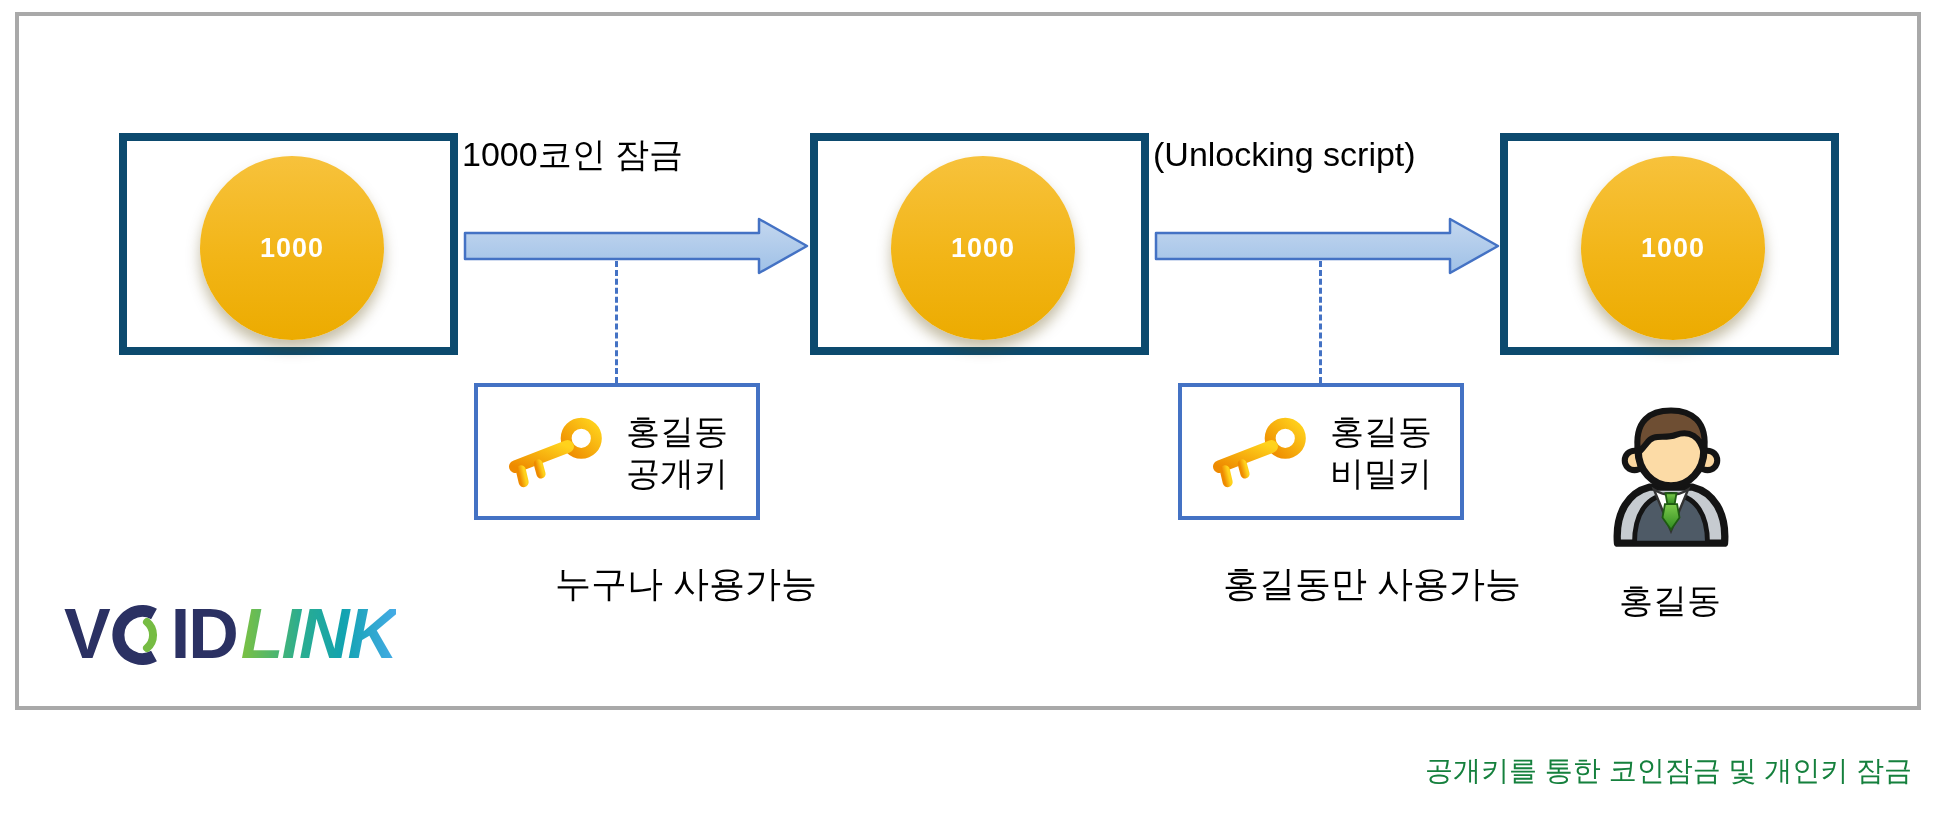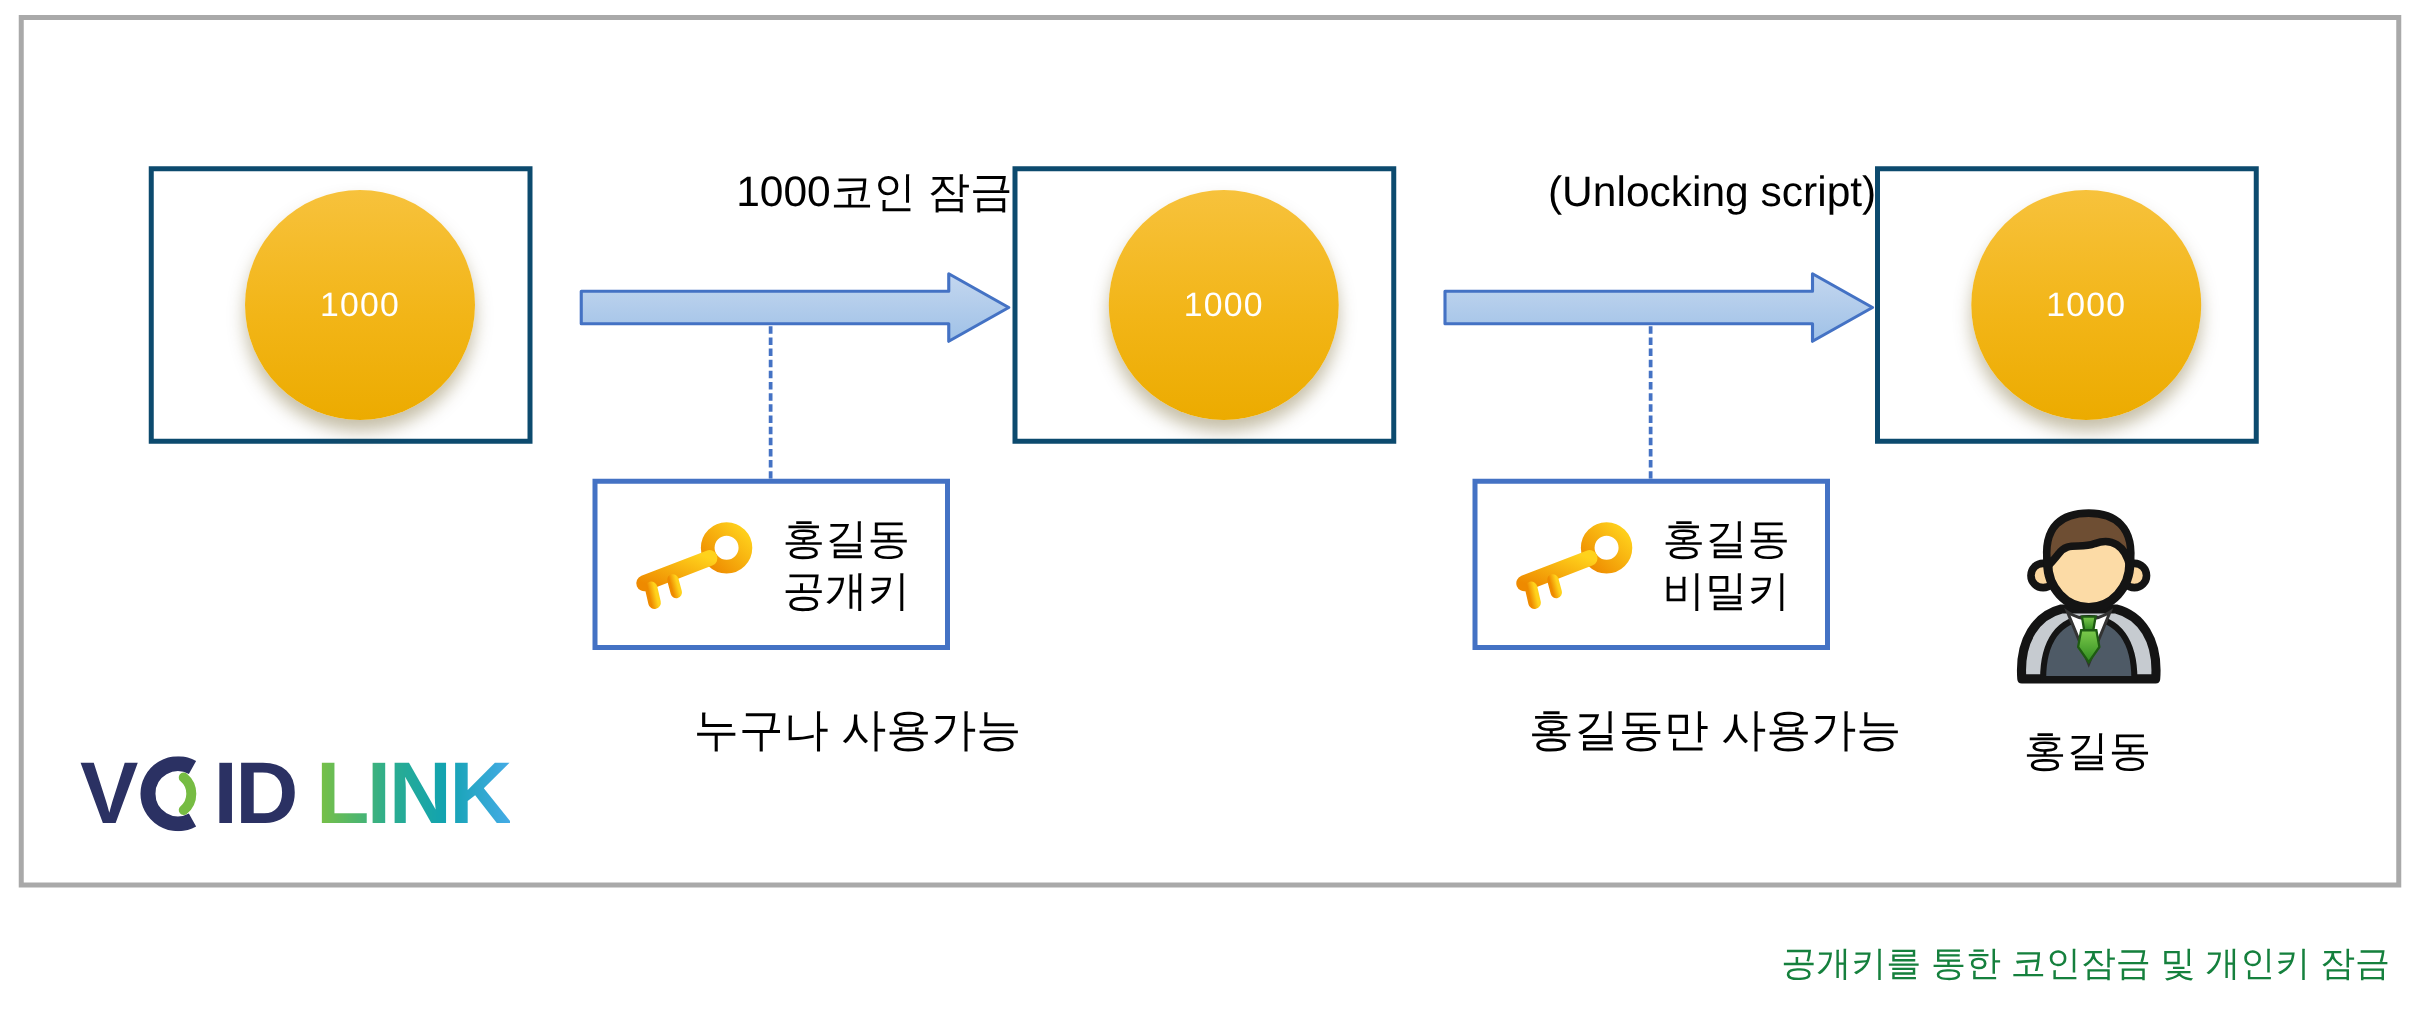--- a/index.html
+++ b/index.html
@@ -5,36 +5,36 @@
   * { margin:0; padding:0; box-sizing:border-box; }
   html,body { width:1940px; height:829px; background:#ffffff; overflow:hidden;
               font-family:"Liberation Sans","DejaVu Sans",sans-serif; }
   .abs { position:absolute; }
 
   
   .frame { left:15px; top:12px; width:1906px; height:698px;
            border:4px solid #A9A9A9; background:#ffffff; }
 
   
-  .coin-box { top:133px; width:307px; height:222px;
-              border:4px solid #0c4a6e; background:#ffffff; }
+  .coin-box { top:133px; width:339px; height:222px;
+              border:8px solid #0c4a6e; background:#ffffff;font-weight:bold; }
   .coin-box.b1 { left:119px; } .coin-box.b2 { left:810px; } .coin-box.b3 { left:1500px; }
   .coin { position:absolute; left:73px; top:15px; width:184px; height:184px;
           border-radius:50%;
           background:linear-gradient(180deg,#F7C23C 0%,#F2B517 55%,#ECAB00 100%);
           box-shadow:0 9px 14px rgba(90,70,0,0.35);
           display:flex; align-items:center; justify-content:center; }
   .coin span { color:#ffffff; font-size:27px; letter-spacing:1px; }
 
   
   .arrow { top:214px; width:348px; height:64px; }
   .arrow.a1 { left:462px; } .arrow.a2 { left:1153px; }
 
   
-  .arrow-label { top:133px; width:348px; text-align:right;
+  .arrow-label { top:133px; width:348px; text-align:left;
                  font-size:34px; line-height:43px; color:#000000; }
   .arrow-label.a1 { left:462px; } .arrow-label.a2 { left:1153px; }
 
   
   .dash { top:261px; height:122px; width:0; border-left:3px dashed #4472C4; }
   .dash.d1 { left:615px; } .dash.d2 { left:1319px; }
 
   
   .key-box { top:383px; width:286px; height:137px;
              border:4px solid #4472C4; background:#ffffff;
@@ -50,24 +50,24 @@
 
   
   .person-svg { left:1598px; top:384px; width:146px; height:182px; }
   .person-name { left:1570px; top:578px; width:200px; text-align:center;
                  font-size:34px; color:#000000; }
 
   
   .logo { left:64px; top:599px; height:70px; display:flex; align-items:center;
           font-weight:bold; font-size:70px; letter-spacing:-2px; color:#2B3163; }
   .logo .o-icon { width:60px; height:60px; margin:2px 1px 0 1px; }
-  .logo .link { margin-left:16px;
+  .logo .link { margin-left:4px;
                 background:linear-gradient(90deg,#7CC142 0%,#2BAD8F 38%,#12A3B0 66%,#45ABE6 100%);
                 -webkit-background-clip:text; background-clip:text;
-                color:transparent; }
+                color:transparent;font-style:italic; }
 
   
   .caption { right:28px; top:752px; font-size:28px; color:#15803d; white-space:nowrap; }
 </style>
 </head>
 <body>
 
 <svg width="0" height="0" style="position:absolute">
   <defs>
     <linearGradient id="arrowGrad" x1="0" y1="0" x2="0" y2="1">

